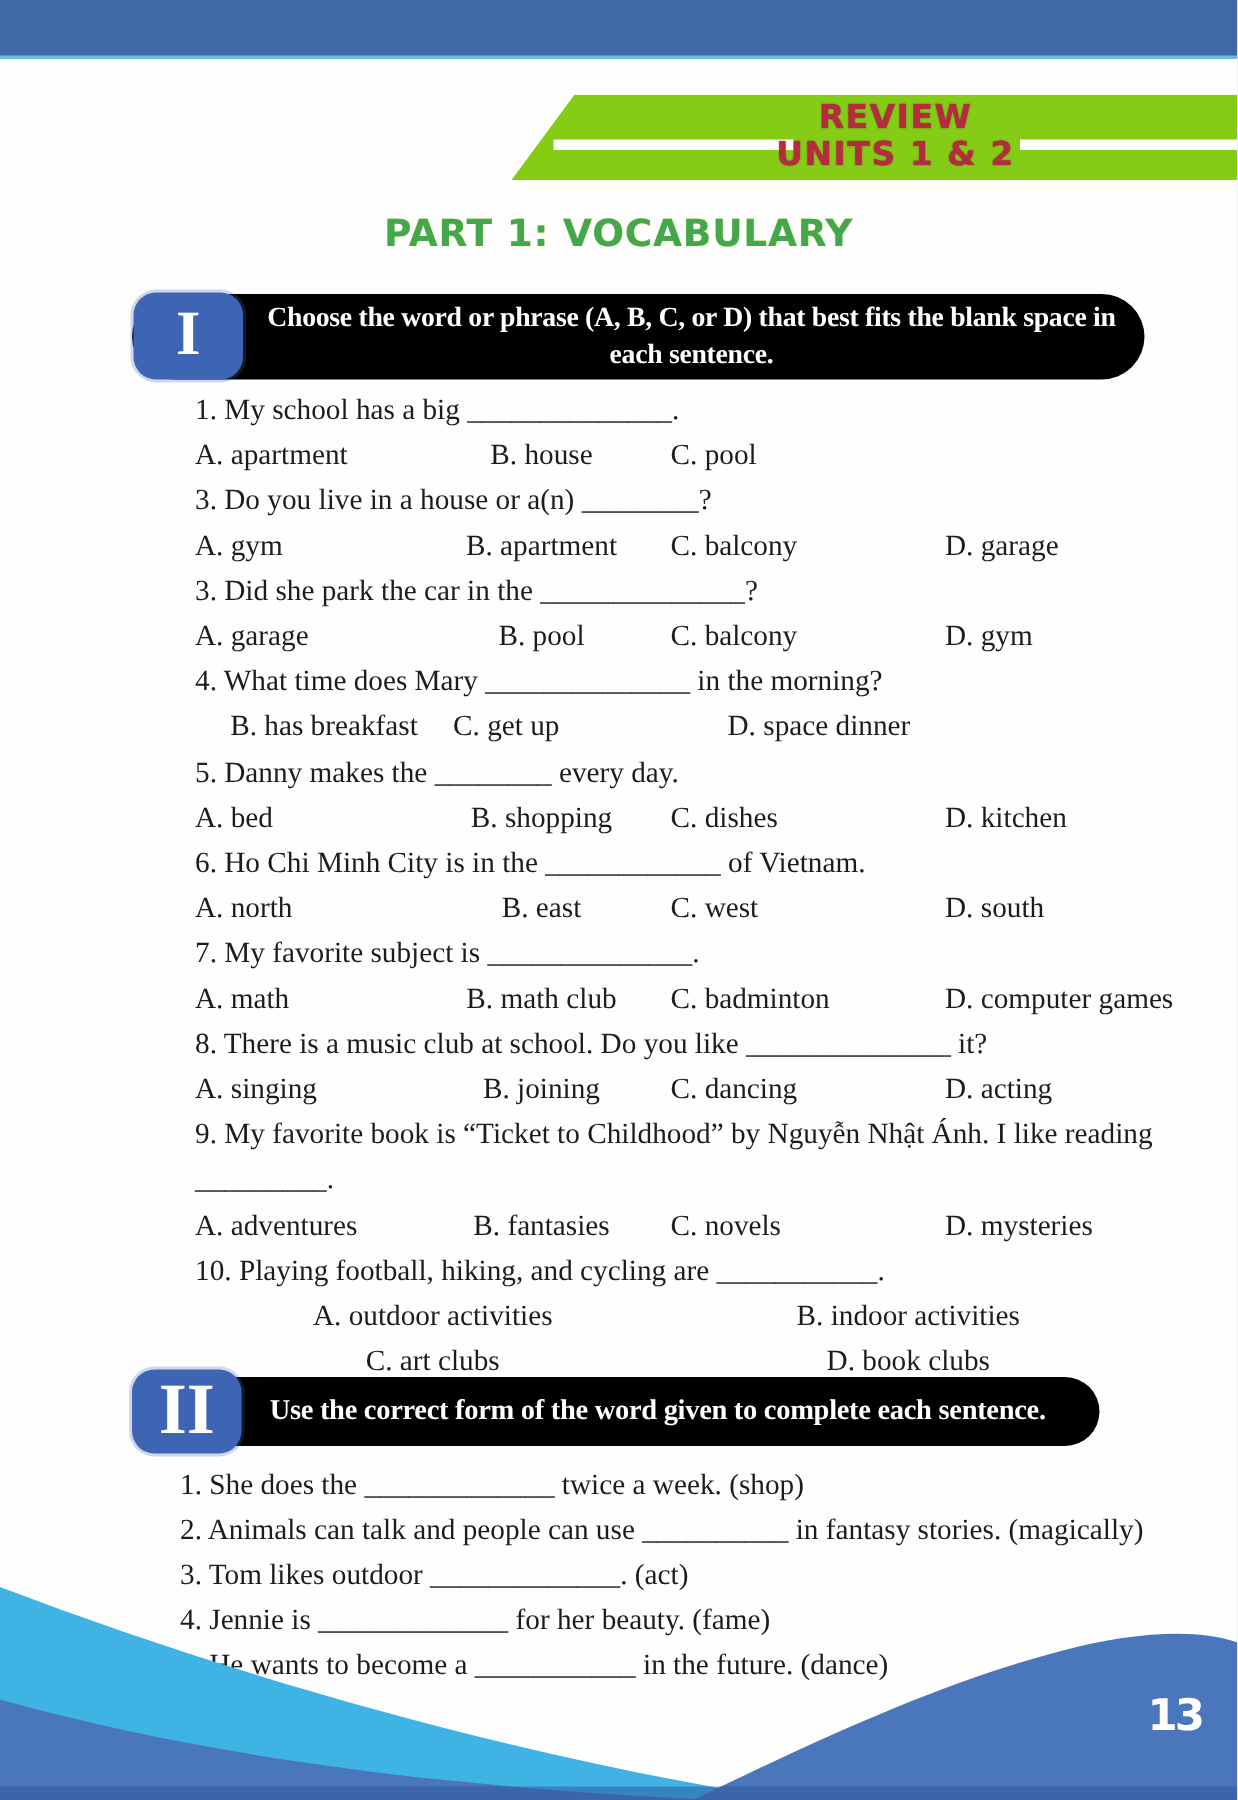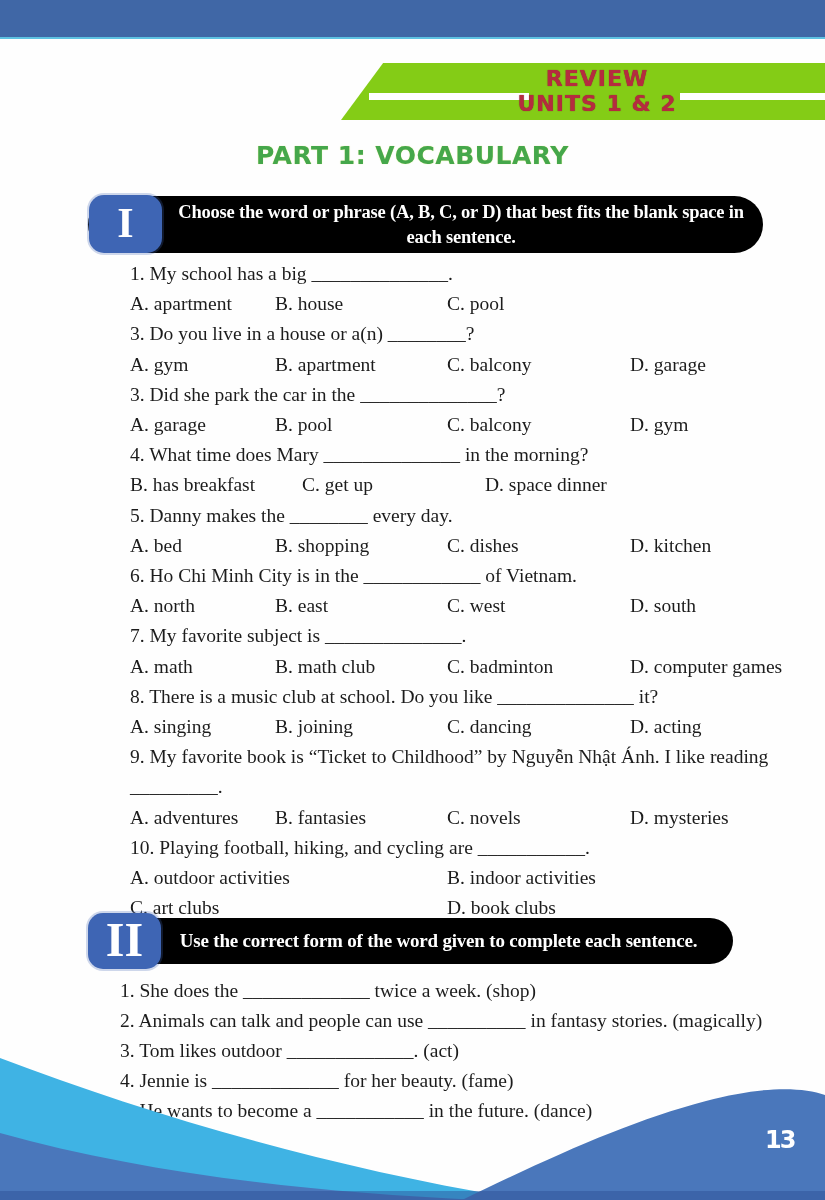--- a/index.html
+++ b/index.html
@@ -46,31 +46,31 @@
   }
   .badge-1{left:89px;top:195px;width:73px;height:58px;font-size:42px;line-height:56px;}
   .badge-2{left:88px;top:913px;width:73px;height:56px;font-size:48px;line-height:54px;}
   
   .questions{position:absolute;font-size:19.5px;}
   .q1{left:120px;top:259px;width:672px;line-height:30.2px;margin-left:10px;}
   .q2{left:120px;top:976px;width:690px;line-height:30px;}
   .qline{white-space:nowrap;}
   .opts{display:flex;white-space:nowrap;}
   .opt-a{width:145px;flex:none;}
-  .opt-b{width:172px;flex:none;}
+  .opt-b{width:172px;flex:none;text-align:center;}
   .opt-c{width:183px;flex:none;}
   .opt-d{flex:1;}
   .opts2{display:flex;white-space:nowrap;}
-  .opt-w{width:317px;flex:none;}
+  .opt-w{width:317px;flex:none;text-align:center;}
   
   .bottom-art{position:absolute;left:0;top:1000px;width:825px;height:200px;}
   .page-number{
     position:absolute;left:765px;top:1126px;color:#ffffff;
     font-family:"DejaVu Sans","Liberation Sans",sans-serif;font-weight:bold;
-    font-size:24px;letter-spacing:-2px;
+    font-size:29px;letter-spacing:-2px;
   }
 </style>
 </head>
 <body>
 
 <div id="page">
 
   <div class="top-strip"></div>
 
   <div class="banner">

